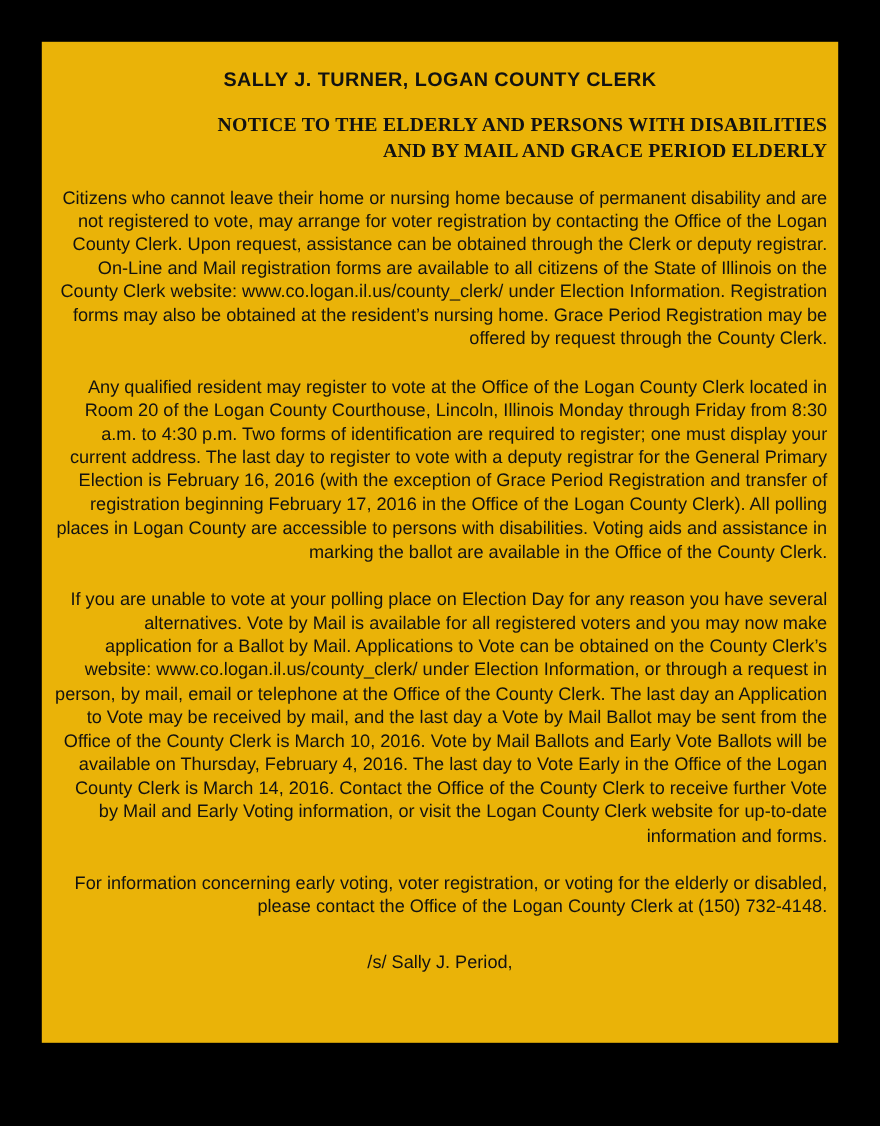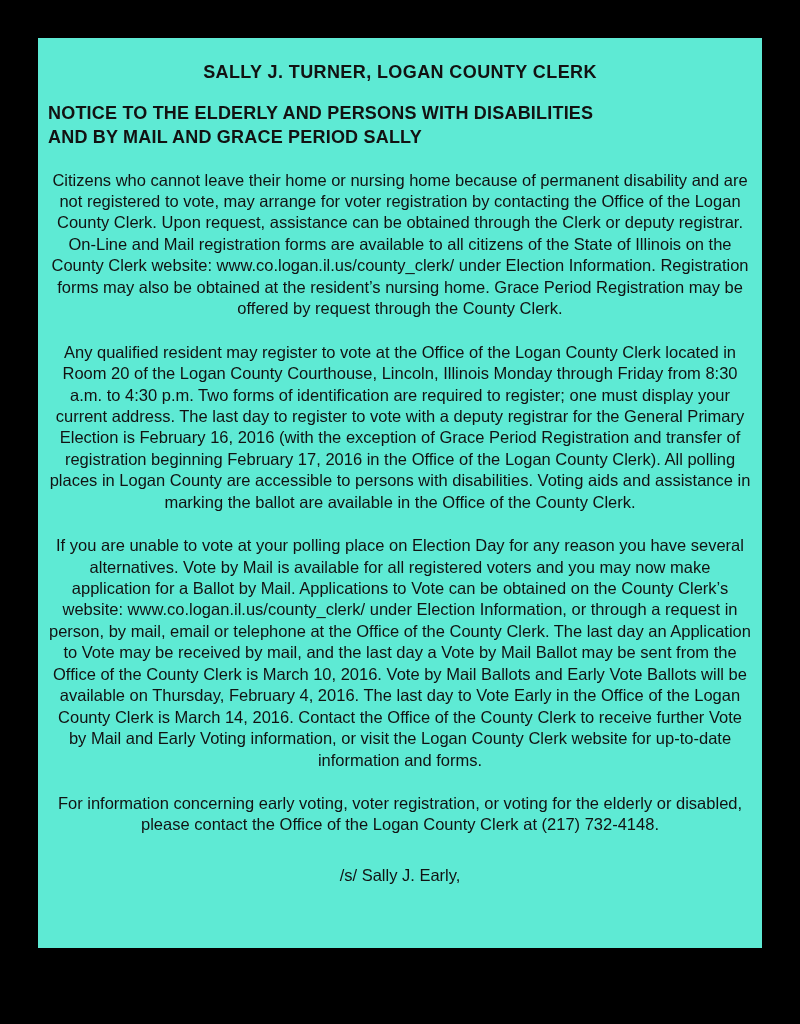--- a/index.html
+++ b/index.html
@@ -14,45 +14,46 @@
     background: #000000;
     overflow: hidden;
     font-family: "Liberation Sans", sans-serif;
   }
   .page {
     position: absolute;
     left: 38px;
     top: 38px;
     width: 724px;
     height: 910px;
-    background: #5eead4;
+    background: #eab308;
     box-sizing: border-box;
     padding: 24px 10px 10px 10px;
     color: #121212;
   }
   .doc-title {
     text-align: center;
     font-weight: bold;
     font-size: 18px;
     letter-spacing: 0.4px;
     margin: 0 0 18px 0;
   }
   .doc-heading {
-    text-align: left;
+    text-align: right;
     font-weight: bold;
     font-size: 18px;
     letter-spacing: 0.2px;
     line-height: 1.35;
     margin: 0 0 20px 0;
+    font-family: Liberation Serif, serif;
   }
   .body-copy p {
     font-size: 16.5px;
     line-height: 1.3;
     margin: 0 0 22px 0;
-    text-align: center;
+    text-align: right;
   }
   .signature {
     margin-top: 28px;
     text-align: center;
     font-size: 16.5px;
     line-height: 1.35;
   }
   .signature .sig-inner {
     display: inline-block;
     text-align: left;
@@ -64,30 +65,30 @@
 </head>
 <body>
 
 <div class="canvas">
   <div class="page">
 
     <h1 class="doc-title">SALLY J. TURNER, LOGAN COUNTY CLERK</h1>
 
     <div class="doc-heading">
       <div>NOTICE TO THE ELDERLY AND PERSONS WITH DISABILITIES</div>
-      <div>AND BY MAIL AND GRACE PERIOD SALLY</div>
+      <div>AND BY MAIL AND GRACE PERIOD ELDERLY</div>
     </div>
 
     <div class="body-copy">
       <p>Citizens who cannot leave their home or nursing home because of permanent disability and are not registered to vote, may arrange for voter registration by contacting the Office of the Logan County Clerk.  Upon request, assistance can be obtained through the Clerk or deputy registrar. On-Line and Mail registration forms are available to all citizens of the State of Illinois on the County Clerk website: www.co.logan.il.us/county_clerk/ under Election Information. Registration forms may also be obtained at the resident’s nursing home. Grace Period Registration may be offered by request through the County Clerk.</p>
       <p>Any qualified resident may register to vote at the Office of the Logan County Clerk located in Room 20 of the Logan County Courthouse, Lincoln, Illinois Monday through Friday from 8:30 a.m. to 4:30 p.m.  Two forms of identification are required to register; one must display your current address. The last day to register to vote with a deputy registrar for the General Primary Election is February 16, 2016 (with the exception of Grace Period Registration and transfer of registration beginning February 17, 2016 in the Office of the Logan County Clerk). All polling places in Logan County are accessible to persons with disabilities. Voting aids and assistance in marking the ballot are available in the Office of the County Clerk.</p>
       <p>If you are unable to vote at your polling place on Election Day for any reason you have several alternatives.  Vote by Mail is available for all registered voters and you may now make application for a Ballot by Mail.  Applications to Vote can be obtained on the County Clerk’s website: www.co.logan.il.us/county_clerk/ under Election Information, or through a request in person, by mail, email or telephone at the Office of the County Clerk.  The last day an Application to Vote may be received by mail, and the last day a Vote by Mail Ballot may be sent from the Office of the County Clerk is March 10, 2016.  Vote by Mail Ballots and Early Vote Ballots will be available on Thursday, February 4, 2016. The last day to Vote Early in the Office of the Logan County Clerk is March 14, 2016.  Contact the Office of the County Clerk to receive further Vote by Mail and Early Voting information, or visit the Logan County Clerk website for up-to-date information and forms.</p>
-      <p>For information concerning early voting, voter registration, or voting for the elderly or disabled, please contact the Office of the Logan County Clerk at (217) 732-4148.</p>
+      <p>For information concerning early voting, voter registration, or voting for the elderly or disabled, please contact the Office of the Logan County Clerk at (150) 732-4148.</p>
     </div>
 
     <div class="signature">
       <span class="sig-inner">
-        <div class="sig-line1">/s/ Sally J. Early,</div>
+        <div class="sig-line1">/s/ Sally J. Period,</div>
       </span>
     </div>
 
   </div>
 </div>
 
 </body></html>

